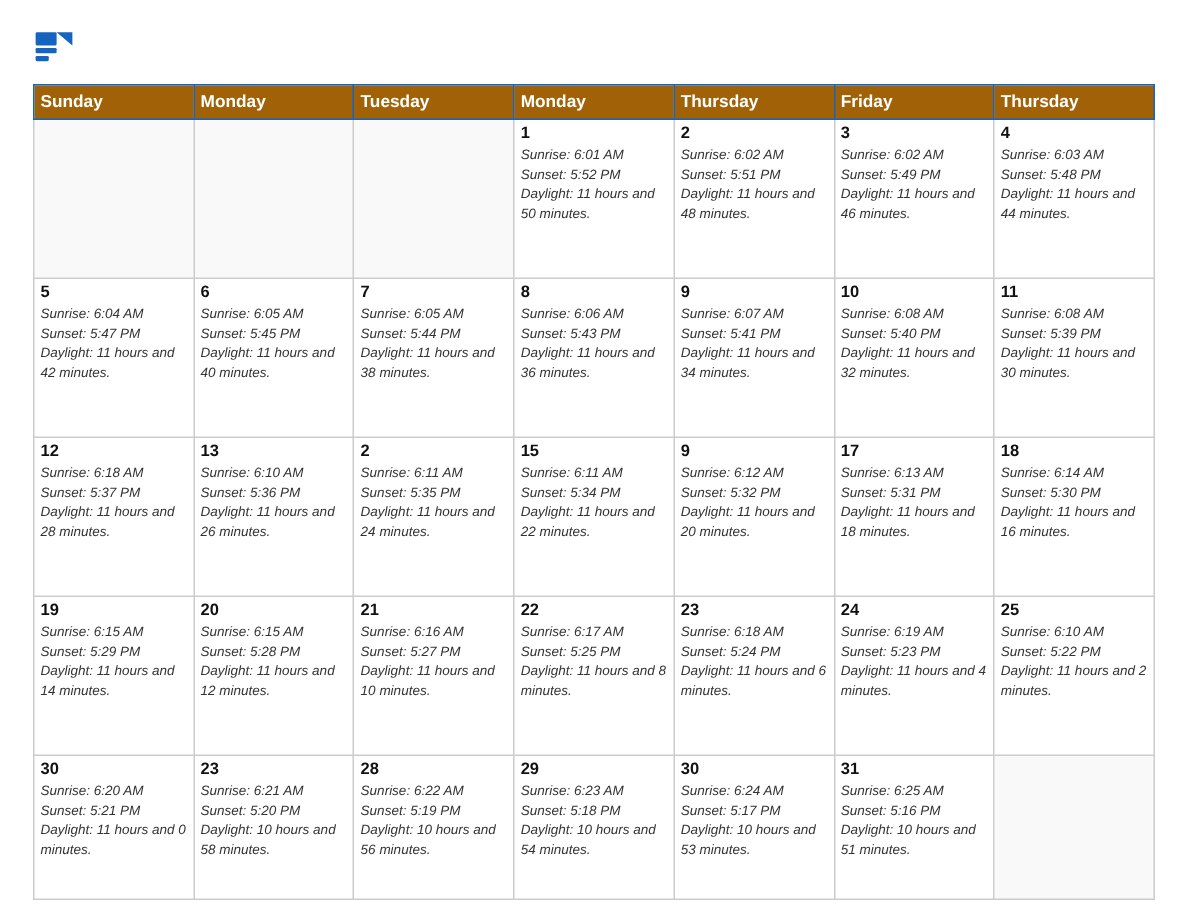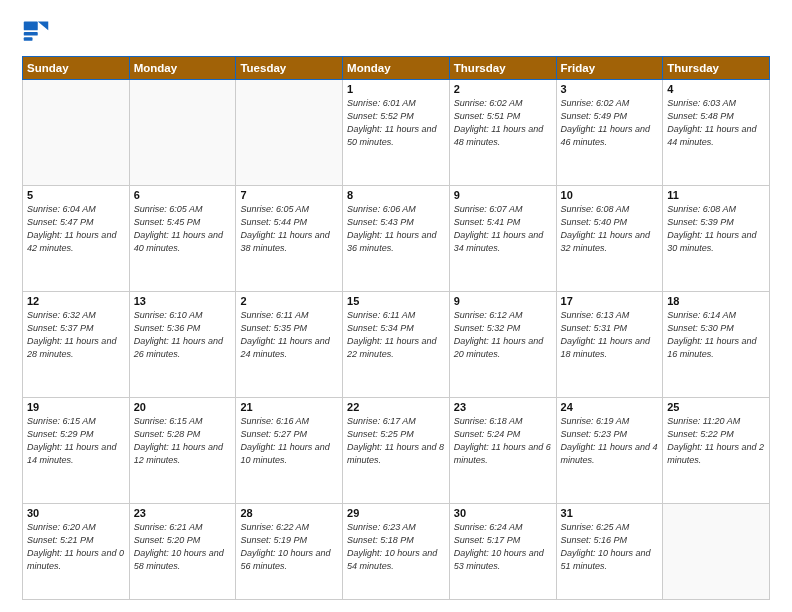--- a/index.html
+++ b/index.html
@@ -205,21 +205,21 @@
             <span class="day-num">11</span>
             <div class="day-detail">Sunrise: 6:08 AM
 Sunset: 5:39 PM
 Daylight: 11 hours
 and 30 minutes.</div>
           </td>
         </tr>
         <tr>
           <td>
             <span class="day-num">12</span>
-            <div class="day-detail">Sunrise: 6:32 AM
+            <div class="day-detail">Sunrise: 6:18 AM
 Sunset: 5:37 PM
 Daylight: 11 hours
 and 28 minutes.</div>
           </td>
           <td>
             <span class="day-num">13</span>
             <div class="day-detail">Sunrise: 6:10 AM
 Sunset: 5:36 PM
 Daylight: 11 hours
 and 26 minutes.</div>
@@ -298,21 +298,21 @@
           </td>
           <td>
             <span class="day-num">24</span>
             <div class="day-detail">Sunrise: 6:19 AM
 Sunset: 5:23 PM
 Daylight: 11 hours
 and 4 minutes.</div>
           </td>
           <td>
             <span class="day-num">25</span>
-            <div class="day-detail">Sunrise: 11:20 AM
+            <div class="day-detail">Sunrise: 6:10 AM
 Sunset: 5:22 PM
 Daylight: 11 hours
 and 2 minutes.</div>
           </td>
         </tr>
         <tr>
           <td>
             <span class="day-num">30</span>
             <div class="day-detail">Sunrise: 6:20 AM
 Sunset: 5:21 PM

